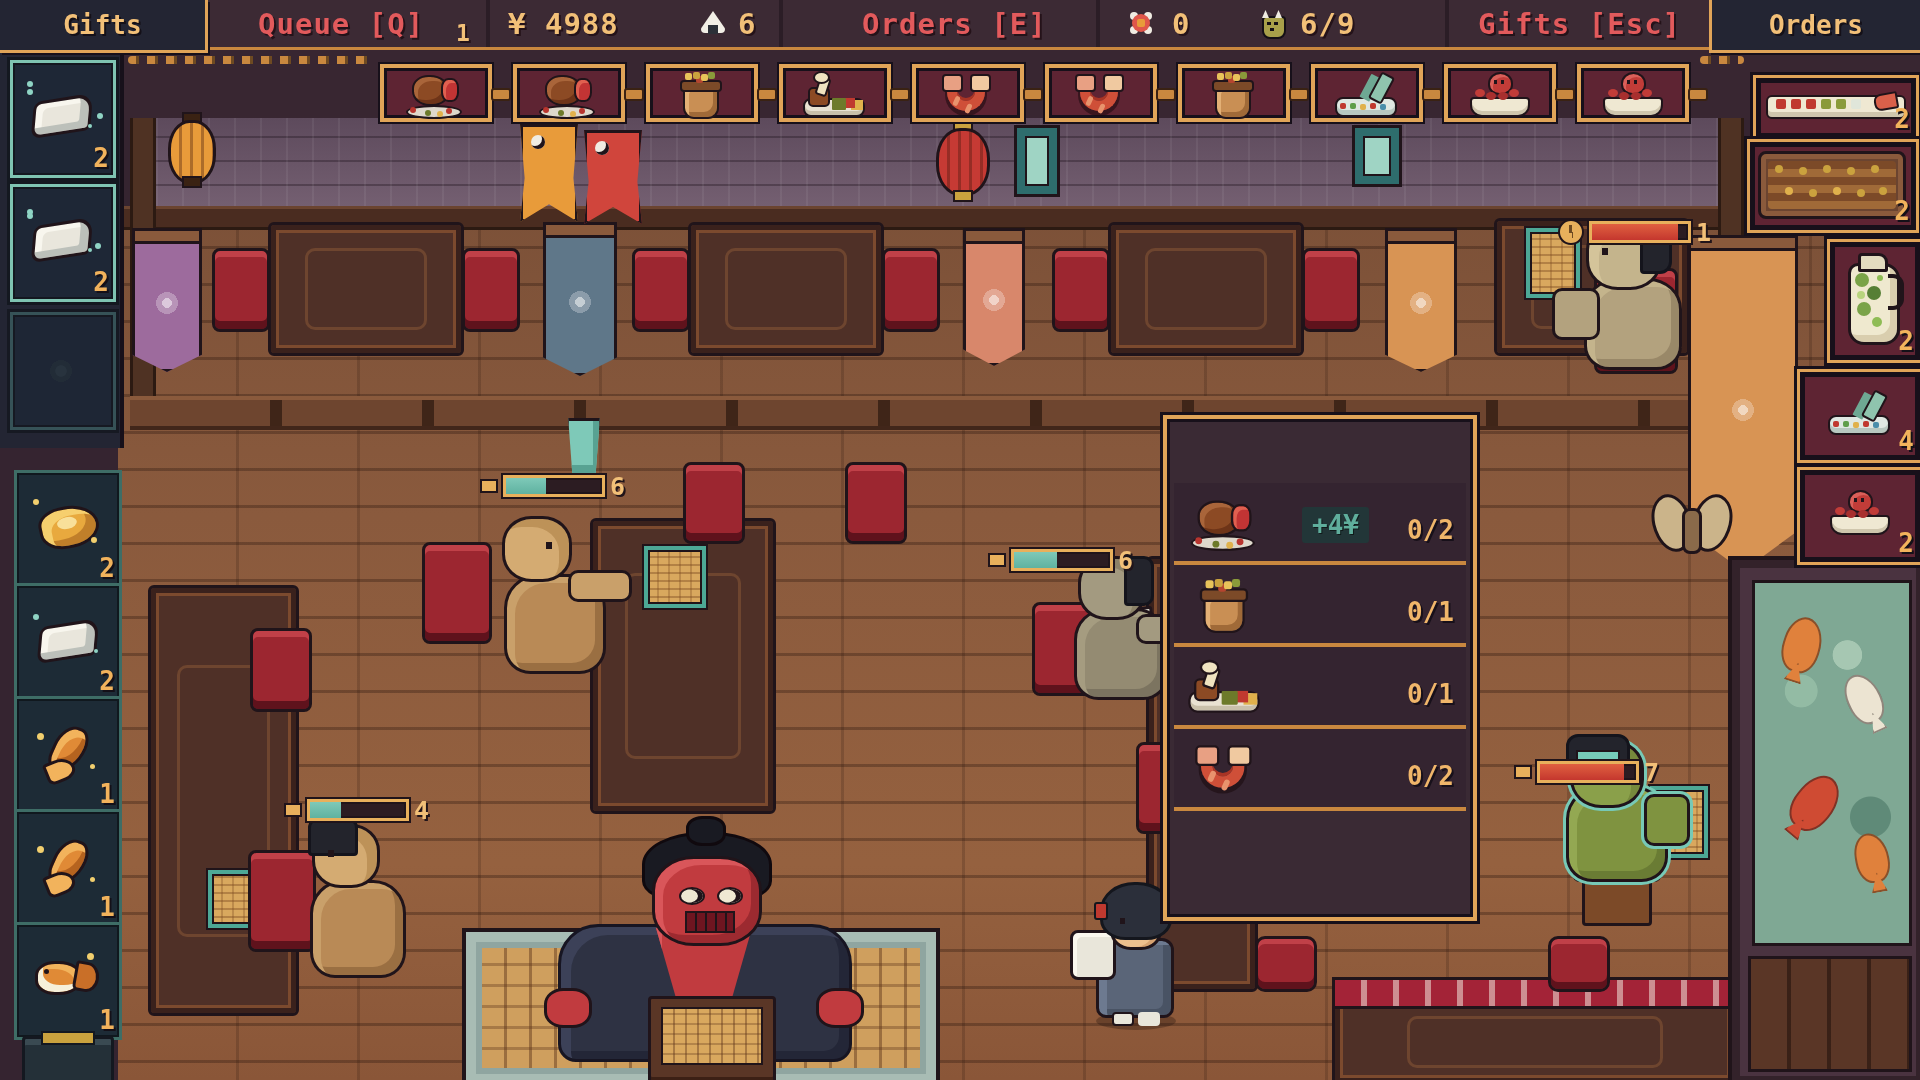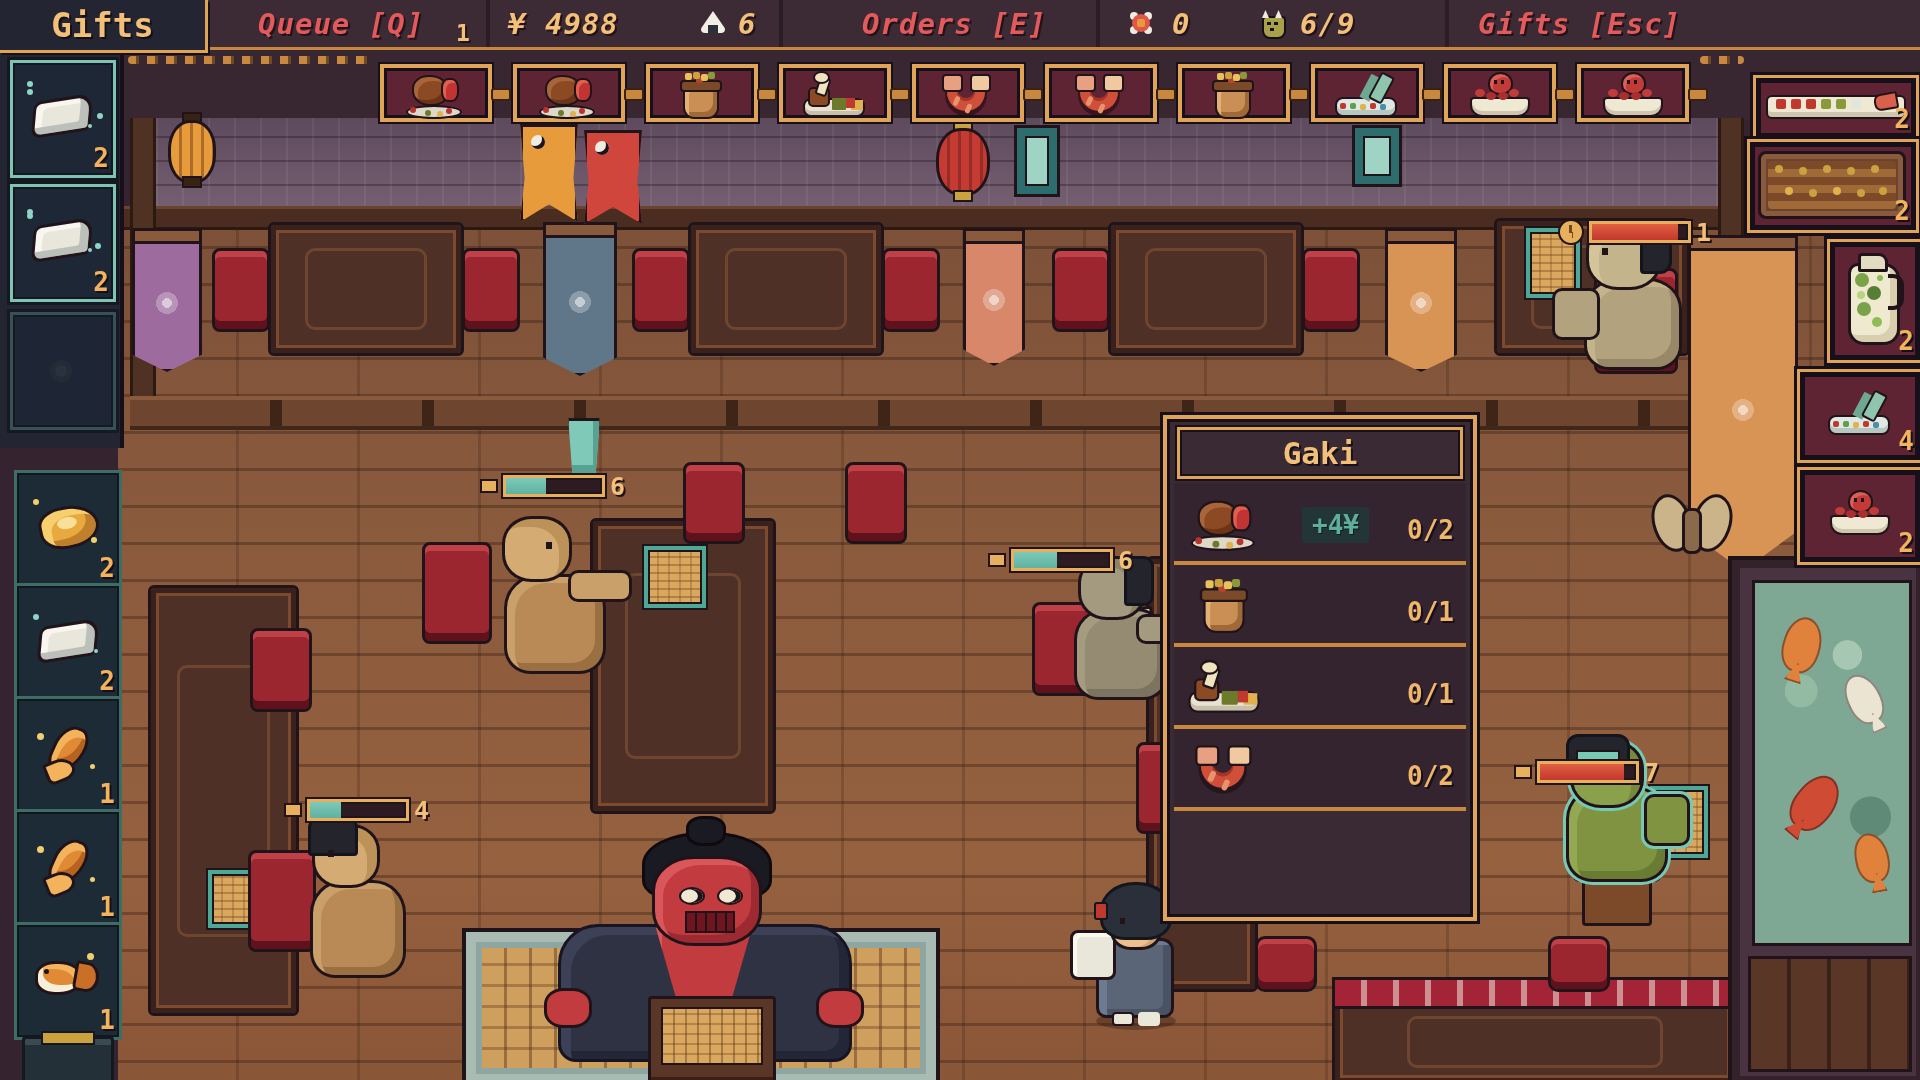--- a/index.html
+++ b/index.html
@@ -18,27 +18,27 @@
   #wall:before{content:"";position:absolute;inset:0;
     background:repeating-linear-gradient(90deg,rgba(255,255,255,.06) 0 2px,transparent 2px 26px),
                repeating-linear-gradient(0deg,rgba(30,18,28,.35) 0 2px,transparent 2px 24px);}
   #wallbeam{position:absolute;left:118px;top:206px;width:1624px;height:18px;background:#4a2c20;border-top:3px solid #6b4430;border-bottom:3px solid #2c1a12;}
   .pillar{position:absolute;top:118px;width:20px;background:#4f3223;border-left:3px solid #2c1a12;border-right:3px solid #2c1a12;}
   #rail{position:absolute;left:130px;top:396px;width:1612px;height:26px;background:#6e452f;
     border-top:4px solid #8a5a3c;border-bottom:4px solid #41261a;
     background-image:repeating-linear-gradient(90deg,transparent 0 140px,#3f2518 140px 152px);}
   .chain{position:absolute;height:8px;background:repeating-linear-gradient(90deg,#c9883f 0 8px,#6e4a22 8px 11px,transparent 11px 19px);border-radius:4px;}
   
-  #hud{position:absolute;left:0;top:0;width:1920px;height:47px;background:#3c2a34;border-bottom:3px solid #c9883f;z-index:100;font-style:italic;}
+  #hud{position:absolute;left:0;top:0;width:1920px;height:47px;background:#3c2a34;border-bottom:3px solid #c9883f;z-index:100;}
   .hud-div{position:absolute;top:0;height:47px;width:4px;background:#2b1d26;}
   .hud-label{position:absolute;top:7px;font-size:29px;letter-spacing:1px;white-space:nowrap;}
   .red-t{color:#e25a5c;text-shadow:2px 2px 0 #241219;}
   .gold-t{color:#f2c078;text-shadow:2px 2px 0 #241219;}
   .hud-btn{position:absolute;top:0;height:50px;background:#232533;border:3px solid #e0a458;
-    color:#f2c078;font-size:34px;display:flex;align-items:center;justify-content:center;
+    color:#f2c078;font-size:26px;display:flex;align-items:center;justify-content:center;
     z-index:101;text-shadow:2px 2px 0 #141018;box-shadow:2px 2px 0 #17101a;cursor:pointer;}
   #btn-gifts{left:0;width:205px;border-left:none;border-top:none;}
   #btn-orders{right:0;width:208px;border-right:none;border-top:none;}
   #queue-count{position:absolute;left:456px;top:20px;font-size:23px;color:#f2c078;text-shadow:2px 2px 0 #241219;z-index:102;}
   
   .rice-ball{position:absolute;width:26px;height:24px;}
   .rice-ball .p1{position:absolute;left:1px;top:0;width:24px;height:22px;background:#f2efe6;
      clip-path:polygon(50% 0,100% 80%,100% 100%,0 100%,0 80%);border-radius:4px;}
   .rice-ball .p2{position:absolute;left:8px;bottom:1px;width:10px;height:9px;background:#2c3038;}
   .blossom{position:absolute;width:26px;height:26px;}
@@ -644,21 +644,20 @@
     <div class="fi" style="position:absolute;left:24px;top:18px;" data-icon="octopus-dish">
         <i class="p1"></i>
         <i class="p2"></i>
         <i class="p3"></i>
         <i class="p4"></i>
       </div>
     <span class="slot-count">2</span>
   </div>
 
   <div id="gaki">
-    <div class="g-title">Gaki</div>
     <div class="g-rows">
       <div class="g-row">
         <div class="fi" data-icon="roast-turkey">
             <i class="p1"></i>
             <i class="p2"></i>
             <i class="p3"></i>
             <i class="p4"></i>
           </div>
         <span class="g-bonus">+4¥</span>
         <span class="g-count">0/2</span>
@@ -716,15 +715,16 @@
     <span class="oni-mask" style="left:1258px;top:9px;">
         <i class="p1"></i>
         <i class="p2"></i>
         <i class="p3"></i>
         <i class="p4"></i>
       </span>
     <span class="hud-label gold-t" style="left:1300px;">6/9</span>
     <span class="hud-label red-t" style="left:1478px;">Gifts [Esc]</span>
   </div>
   <div class="hud-btn" id="btn-gifts">Gifts</div>
+  <div class="hud-btn" id="btn-orders">Orders</div>
   <span id="queue-count">1</span>
 
 </div>
 
 </body></html>

